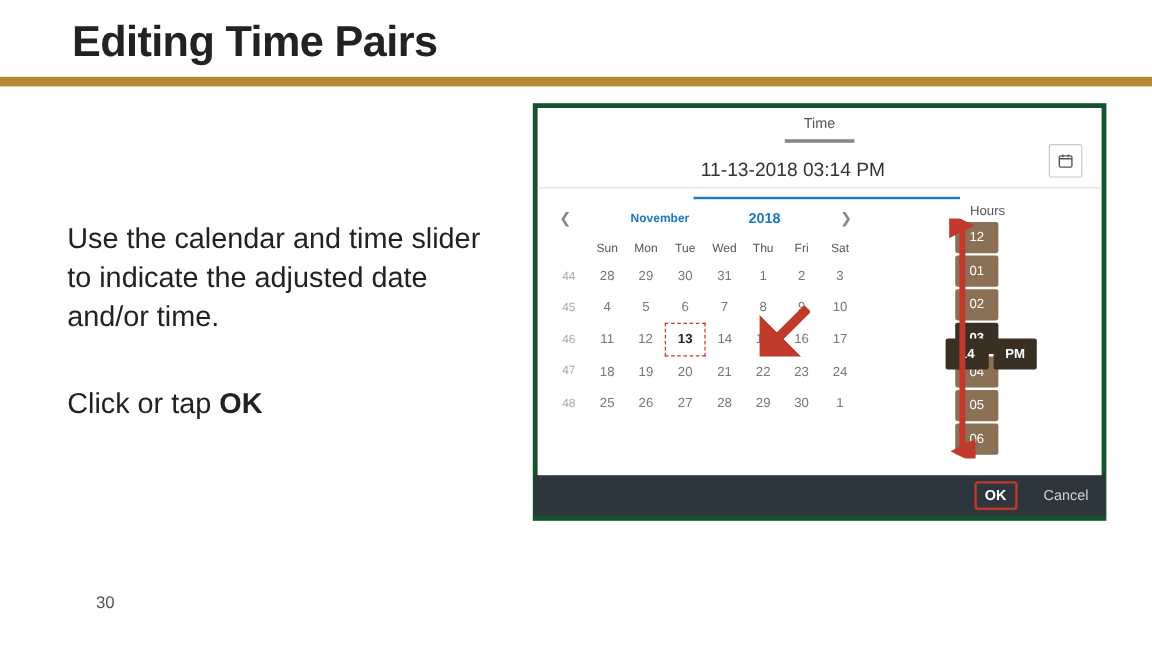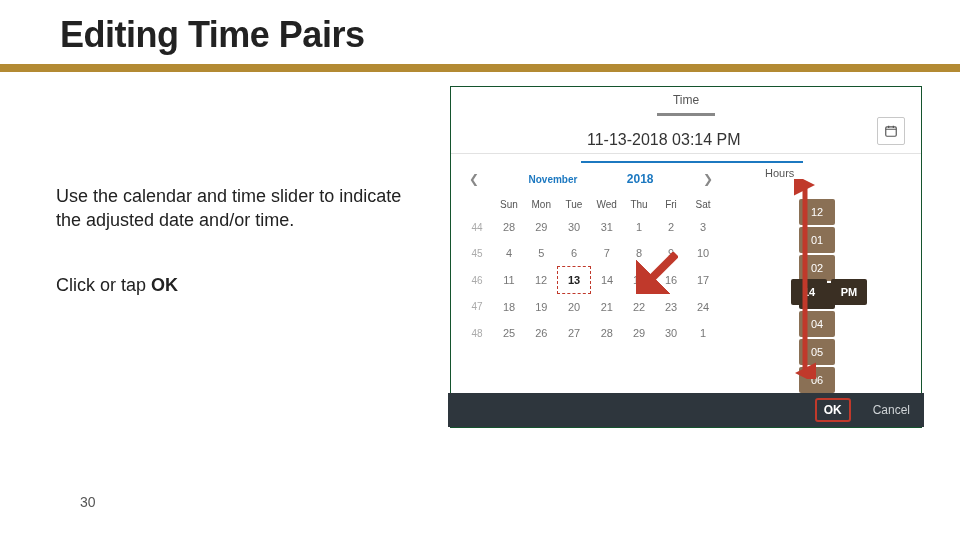--- a/index.html
+++ b/index.html
@@ -3,36 +3,36 @@
 <meta charset="utf-8">
 <style>
 html,body{margin:0;padding:0;width:960px;height:540px;background:#fff;
   font-family:"Helvetica Neue",Arial,sans-serif;color:#222;overflow:hidden}
 
 .slide{position:relative;width:952px;height:540px}
 .title{position:absolute;top:14px;left:60px;font-size:36px;font-weight:800;
   letter-spacing:-.5px;font-family:"Arial Black",Impact,sans-serif}
 .gold-rule{position:absolute;top:64px;left:0;width:960px;height:8px;
   background:#b38a33}
-.body-text{position:absolute;top:184px;left:56px;width:370px;font-size:18px;
+.body-text{position:absolute;top:184px;left:56px;width:370px;font-size:24px;
   line-height:1.35}
 .body-text p{margin:0 0 40px}
 .body-text .bold{font-weight:700}
 .page-num{position:absolute;left:80px;bottom:30px;font-size:14px;color:#555}
 
 .logo{position:absolute;right:40px;bottom:28px;text-align:center}
 .logo .word{font-weight:800;font-size:22px;letter-spacing:2px;color:#231f20;
   line-height:1}
 .logo .word .tm{font-size:8px;vertical-align:top}
 .logo .g{display:inline-block;width:4px;height:22px;background:#c4a24a;margin-right:2px;vertical-align:-4px}
 .logo .uni{display:block;font-size:10px;letter-spacing:6px;color:#8b6e2d;
   border-top:2px solid #8b6e2d;border-bottom:2px solid #8b6e2d;padding:2px 0;margin-top:3px}
 
 .picker{position:absolute;top:86px;right:30px;width:470px;height:340px;
-  border:1px solid #14532d;background:#fff;font-size:11px;color:#555}
+  border:4px solid #14532d;background:#fff;font-size:11px;color:#555}
 .picker .tab{position:absolute;top:0;left:50%;transform:translateX(-50%);
   width:50px;text-align:center;font-size:12px;color:#555;border-bottom:3px solid #888;padding:6px 4px}
 .picker .field{position:absolute;top:40px;left:130px;width:210px;height:26px;
   border-bottom:2px solid #1c78c0;padding:4px 6px;color:#333;font-size:16px}
 .picker .clock-btn{position:absolute;top:30px;right:16px;width:26px;height:26px;
   border:1px solid #c8c8c8;display:flex;align-items:center;justify-content:center;border-radius:2px}
 .picker .clock-btn svg{width:14px;height:14px;stroke:#555;fill:none;stroke-width:2}
 .picker .split{position:absolute;top:66px;left:0;right:0;border-top:1px solid #e2e2e2}
 
 .cal{position:absolute;top:80px;left:10px;width:260px}
@@ -41,21 +41,21 @@
 .cal-nav .arrow{color:#888;font-size:12px;cursor:pointer}
 .cal-nav .month{color:#1c78c0;font-size:10px;font-weight:600}
 .cal-nav .year{color:#1c78c0;font-size:12px;font-weight:600}
 table.grid{border-collapse:collapse;margin-top:4px;font-size:11px;color:#666}
 table.grid th{font-weight:400;color:#555;padding:4px 0;width:30px;font-size:10px}
 table.grid td{width:30px;height:24px;text-align:center;color:#777}
 table.grid td.wk{color:#aaa;font-size:10px}
 table.grid td.selected{border:1px dashed #c0392b;color:#222;font-weight:600}
 
 .hours-col{position:absolute;top:80px;right:34px;width:140px}
-.hours-col .h-label{font-size:11px;color:#555;margin-left:18px;margin-bottom:20px}
+.hours-col .h-label{font-size:11px;color:#555;text-align:center;margin-left:18px;margin-bottom:3px}
 .hours-col .spin{position:relative;width:36px;margin:0 auto}
 .hours-col .spin .cell{width:36px;height:26px;background:#8a7055;color:#fff;
   display:flex;align-items:center;justify-content:center;border-radius:2px;margin:2px 0;font-size:11px}
 .hours-col .spin .sel{background:#3a2f23;font-weight:600}
 .hours-col .minute,.hours-col .ampm{position:absolute;top:112px;width:36px;height:26px;
   background:#3a2f23;color:#fff;display:flex;align-items:center;justify-content:center;border-radius:2px;font-size:11px;font-weight:600}
 .hours-col .minute{right:60px}
 .hours-col .ampm{right:20px}
 
 .arrow-diag{position:absolute;top:165px;left:185px;width:42px;height:42px}

